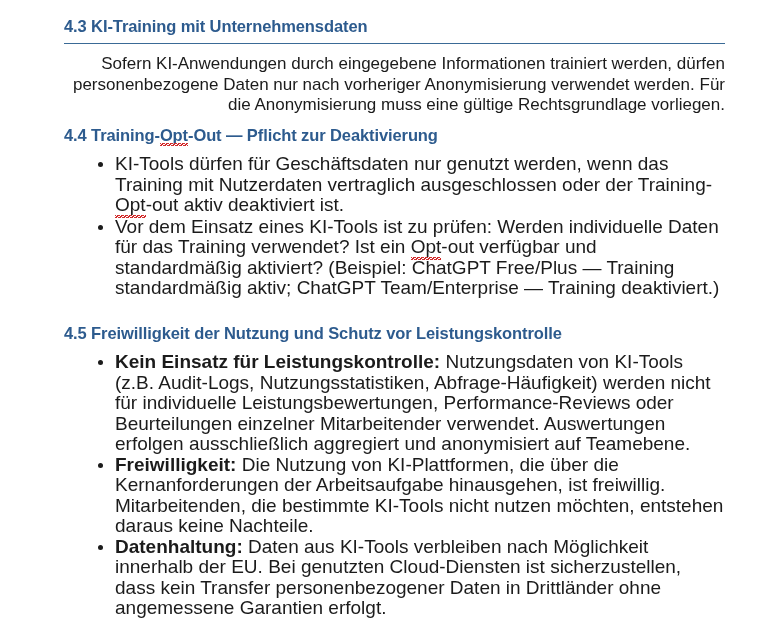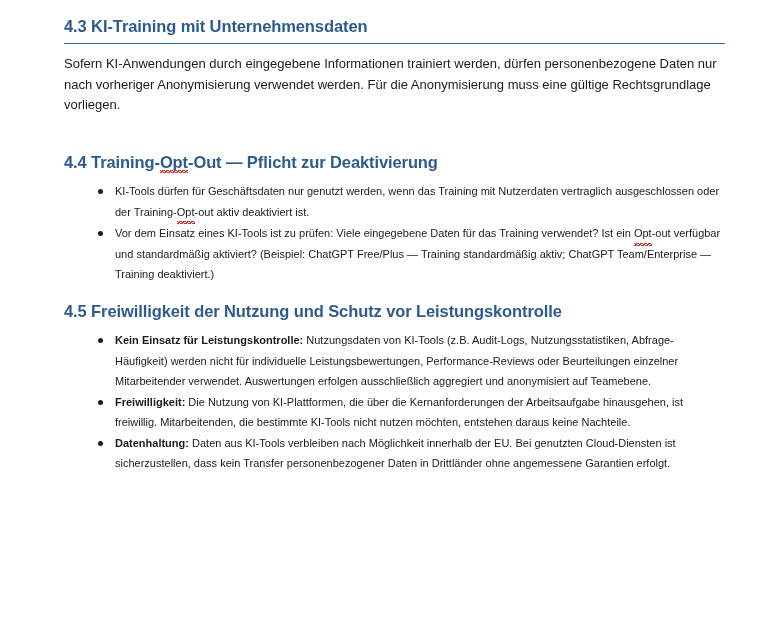--- a/index.html
+++ b/index.html
@@ -37,42 +37,42 @@
     line-height: 1.24;
   }
   .heading-block { margin-bottom: 7px; }
   .heading-block.with-rule { margin-bottom: 10px; }
   .heading-rule {
     height: 1px;
     background: #3a6a96;
     margin-top: 7px;
     width: 661px;
   }
-  .h-4-4 { margin-top: 36px; }
-  .h-4-5 { margin-top: 16px; }
+  .h-4-4 { margin-top: 9px; }
+  .h-4-5 { margin-top: 24px; }
 
   
   p.para {
-    font-size: 13px;
+    font-size: 17px;
     line-height: 20.5px;
     margin: 0 0 0 0;
     color: #1b1b1b;
-    text-align: left;
+    text-align: right;
   }
 
   
   ul.bullets {
     list-style: none;
     margin: 9px 0 0 0;
     padding: 0;
   }
   ul.bullets li {
     position: relative;
     padding-left: 51px;
-    font-size: 11px;
+    font-size: 19px;
     line-height: 20.5px;
     color: #1b1b1b;
     margin-bottom: 1px;
   }
   ul.bullets li::before {
     content: "";
     position: absolute;
     left: 34px;
     top: 8px;
     width: 5px;
@@ -123,21 +123,21 @@
 
     <p class="para">Sofern KI-Anwendungen durch eingegebene Informationen trainiert werden, dürfen personenbezogene Daten nur nach vorheriger Anonymisierung verwendet werden. Für die Anonymisierung muss eine gültige Rechtsgrundlage vorliegen.</p>
 
     <div class="heading-block h-4-4">
       <h2 class="section-heading"><span>4.4 Training-</span><span class="spell in-heading">Opt</span><span>-Out — Pflicht zur Deaktivierung</span></h2>
     </div>
 
 
     <ul class="bullets list-4-4">
       <li><span>KI-Tools dürfen für Geschäftsdaten nur genutzt werden, wenn das Training mit Nutzerdaten vertraglich ausgeschlossen oder der Training-</span><span class="spell">Opt</span><span>-out aktiv deaktiviert ist.</span></li>
-      <li><span>Vor dem Einsatz eines KI-Tools ist zu prüfen: Viele eingegebene Daten für das Training verwendet? Ist ein </span><span class="spell">Opt</span><span>-out verfügbar und standardmäßig aktiviert? (Beispiel: ChatGPT Free/Plus — Training standardmäßig aktiv; ChatGPT Team/Enterprise — Training deaktiviert.)</span></li>
+      <li><span>Vor dem Einsatz eines KI-Tools ist zu prüfen: Werden individuelle Daten für das Training verwendet? Ist ein </span><span class="spell">Opt</span><span>-out verfügbar und standardmäßig aktiviert? (Beispiel: ChatGPT Free/Plus — Training standardmäßig aktiv; ChatGPT Team/Enterprise — Training deaktiviert.)</span></li>
     </ul>
 
     <div class="heading-block h-4-5">
       <h2 class="section-heading">4.5 Freiwilligkeit der Nutzung und Schutz vor Leistungskontrolle</h2>
     </div>
 
 
     <ul class="bullets list-4-5 tight">
       <li><span class="lead">Kein Einsatz für Leistungskontrolle:</span><span> Nutzungsdaten von KI-Tools (z.B. Audit-Logs, Nutzungsstatistiken, Abfrage-Häufigkeit) werden nicht für individuelle Leistungsbewertungen, Performance-Reviews oder Beurteilungen einzelner Mitarbeitender verwendet. Auswertungen erfolgen ausschließlich aggregiert und anonymisiert auf Teamebene.</span></li>
       <li><span class="lead">Freiwilligkeit:</span><span> Die Nutzung von KI-Plattformen, die über die Kernanforderungen der Arbeitsaufgabe hinausgehen, ist freiwillig. Mitarbeitenden, die bestimmte KI-Tools nicht nutzen möchten, entstehen daraus keine Nachteile.</span></li>

